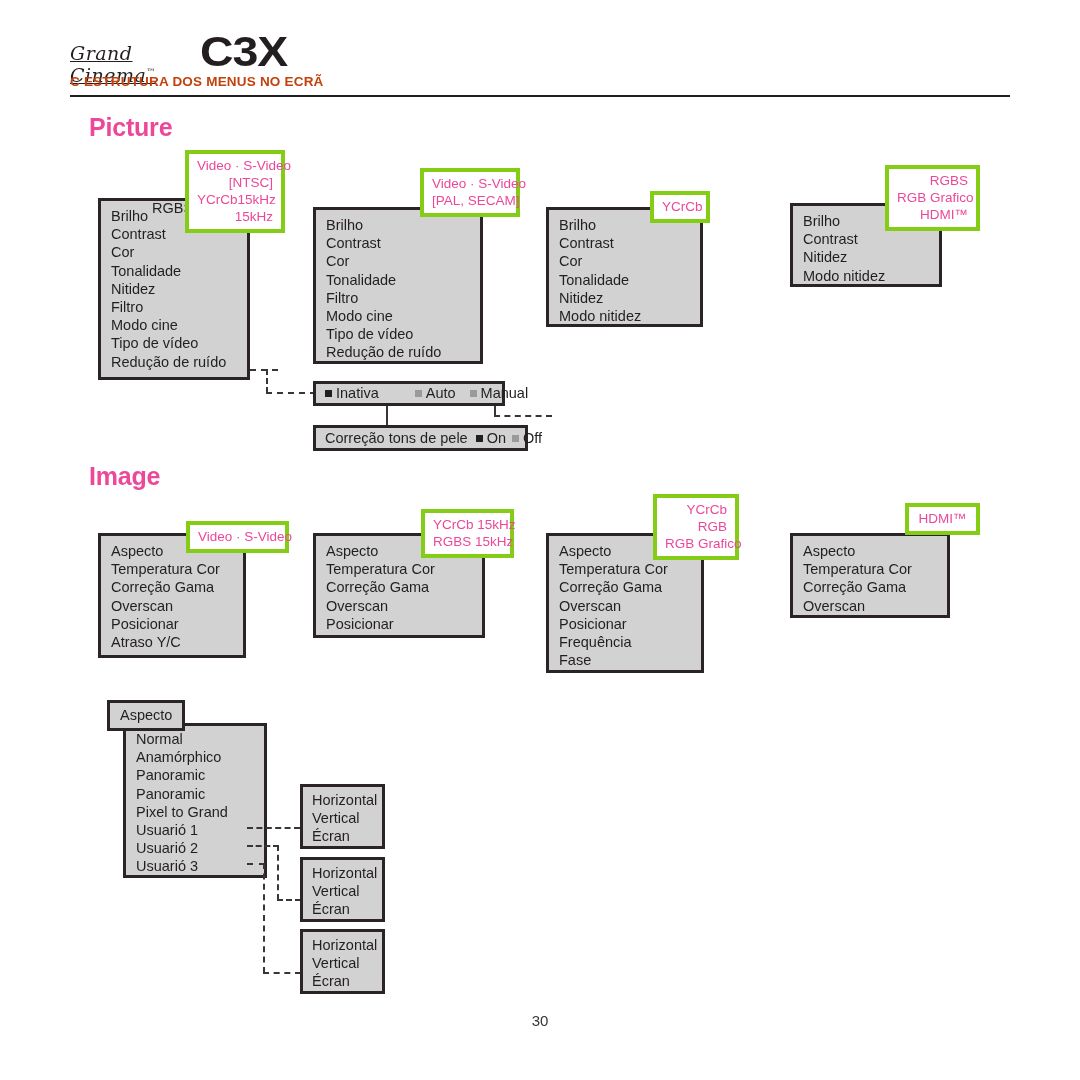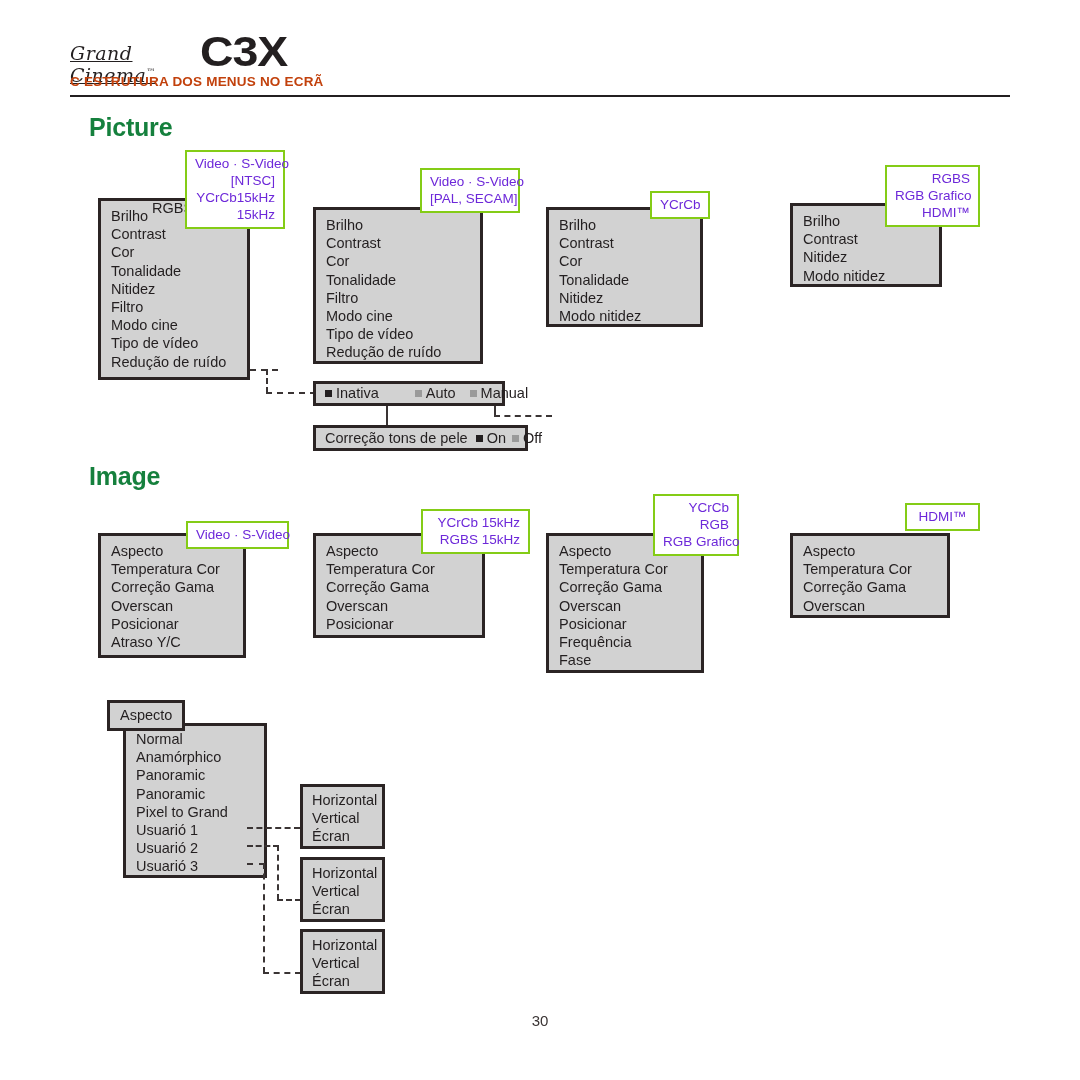--- a/index.html
+++ b/index.html
@@ -40,21 +40,21 @@
     color:#c2410c;
   }
   .header-rule{
     position:absolute;left:70px;top:95px;width:940px;height:2px;
     background:#231f20;
   }
 
   
   .heading{
     position:absolute;
-    font-size:25px;font-weight:bold;color:#15803d;
+    font-size:25px;font-weight:bold;color:#ec4899;
     letter-spacing:-.2px;
   }
 
   
   .menu{
     position:absolute;
     background:#d2d2d2;
     border:3px solid #2b2424;
     box-sizing:border-box;
     padding:6px 10px 8px 10px;
@@ -62,27 +62,27 @@
     line-height:18.2px;
     color:#231f20;
     white-space:nowrap;
   }
   .menu .row{display:block;}
 
   
   .tag{
     position:absolute;
     background:#ffffff;
-    border:2px solid #84cc16;
+    border:4px solid #84cc16;
     box-sizing:border-box;
     padding:3px 8px 4px 8px;
     font-size:13.5px;
     line-height:17px;
     text-align:right;
-    color:#6d28d9;
+    color:#ec4899;
     white-space:nowrap;
     z-index:5;
   }
   .tag.center{text-align:center;}
 
   
   .tab-label{
     position:absolute;
     background:#d2d2d2;
     border:3px solid #2b2424;
@@ -234,21 +234,21 @@
     <div>Video · S-Video</div>
   </div>
 
   <div class="menu" style="left:313px;top:533px;width:172px;height:105px;">
     <span class="row">Aspecto</span>
     <span class="row">Temperatura Cor</span>
     <span class="row">Correção Gama</span>
     <span class="row">Overscan</span>
     <span class="row">Posicionar</span>
   </div>
-  <div class="tag" style="left:421px;top:509px;width:109px;">
+  <div class="tag" style="left:421px;top:509px;width:93px;">
     <div>YCrCb   15kHz</div>
     <div>RGBS   15kHz</div>
   </div>
 
   <div class="menu" style="left:546px;top:533px;width:158px;height:140px;">
     <span class="row">Aspecto</span>
     <span class="row">Temperatura Cor</span>
     <span class="row">Correção Gama</span>
     <span class="row">Overscan</span>
     <span class="row">Posicionar</span>

